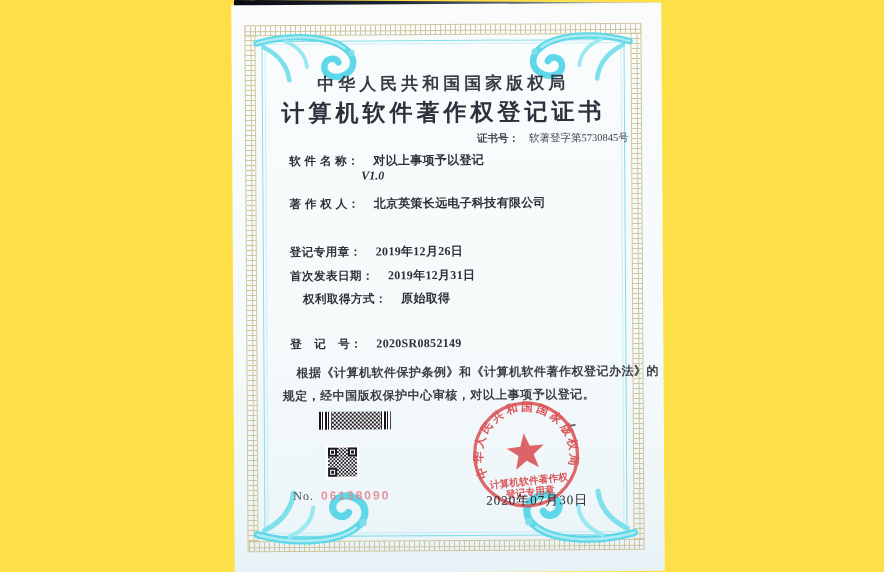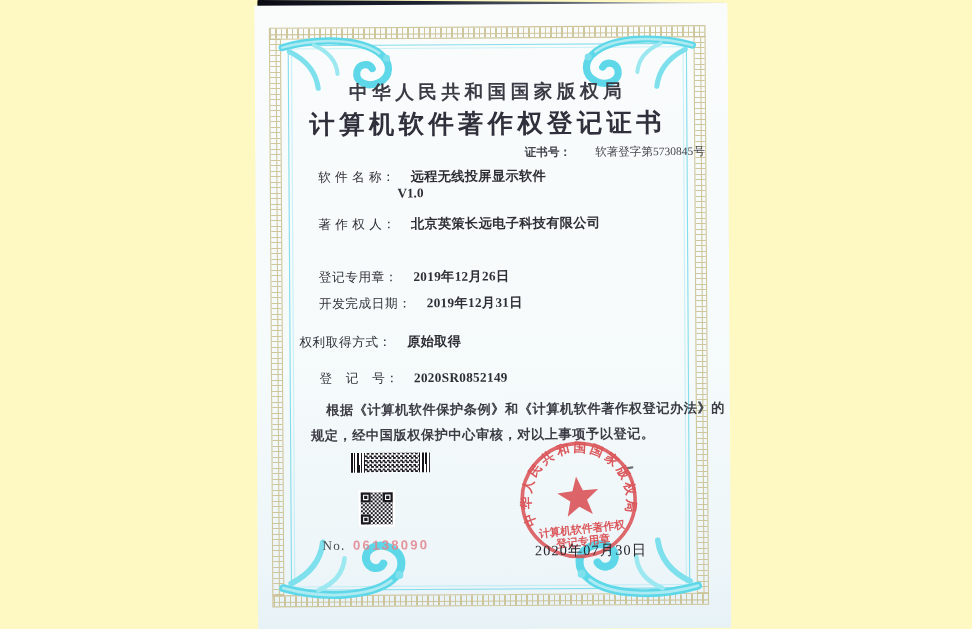--- a/index.html
+++ b/index.html
@@ -5,21 +5,21 @@
   :root{
     --tan:#c9bf8f;
     --cyan:#63d9e8;
     --cyan-light:#aeeaf2;
     --red:#d94a4e;
     --ink:#34353e;
   }
   *{margin:0;padding:0;box-sizing:border-box;}
   body{width:884px;height:572px;background:#ffffff;overflow:hidden;
        font-family:"Liberation Serif","DejaVu Serif",serif;}
-  .page{position:relative;width:884px;height:572px;background:#fef9c3;}
+  .page{position:relative;width:884px;height:572px;background:#fde047;}
 
   
   .scan-bar{position:absolute;left:234px;top:0;width:426px;height:6px;
     background:linear-gradient(90deg,#0b0b14 0%,#1d2230 35%,#5a616b 65%,#aeb3b8 85%,#dfe2e4 100%);
     transform:rotate(0.35deg);transform-origin:left center;border-radius:1px;}
 
   
   .cert{position:absolute;left:233px;top:4px;width:430px;height:568px;
     background:linear-gradient(180deg,#fafcfc 0%,#f5fafb 60%,#eef6f9 88%,#e7f2f7 100%);
     transform:rotate(-0.35deg);transform-origin:center center;}
@@ -50,31 +50,31 @@
   .fl-bl{left:5px;bottom:5px;width:128px;height:58px;transform:scaleY(-1);}
   .fl-br{right:5px;bottom:5px;width:128px;height:58px;transform:scale(-1,-1);}
 
   
   .authority{position:absolute;left:13px;top:68px;width:397px;text-align:center;
     font-size:17px;font-weight:bold;letter-spacing:4px;color:#3a3b45;white-space:nowrap;}
   .title{position:absolute;left:13px;top:93px;width:397px;text-align:center;
     font-size:23px;font-weight:bold;letter-spacing:4px;color:#2f303b;white-space:nowrap;}
   .certno{position:absolute;left:245px;top:128px;font-size:10.5px;color:#44454d;
     font-weight:bold;white-space:nowrap;}
-  .certno .sp{margin-left:22px;font-weight:normal;}
+  .certno .sp{margin-left:10px;font-weight:normal;}
 
   .row{position:absolute;font-size:11.5px;color:#303139;white-space:nowrap;}
-  .row .lbl{font-weight:normal;letter-spacing:.5px;}
+  .row .lbl{font-weight:bold;letter-spacing:.5px;}
   .row .val{margin-left:14px;font-size:12px;font-weight:bold;color:#2e2f36;letter-spacing:.3px;}
   .r1{left:57px;top:148px;}
-  .rv2{left:129px;top:164px;font-size:12px;font-weight:bold;color:#2e2f36;position:absolute;}
+  .rv2{left:129px;top:164px;font-size:12px;font-weight:bold;color:#2e2f36;position:absolute;font-style:italic;}
   .r2{left:57px;top:191px;}
   .r3{left:57px;top:239px;}
   .r4{left:57px;top:263px;}
-  .r5{left:39px;top:286px;margin-top:12px;}
+  .r5{left:70px;top:286px;}
   .r6{left:57px;top:309px;}
   .r7{left:57px;top:332px;}
 
   .st{position:absolute;left:49px;font-size:12px;color:#3b3c44;font-weight:bold;
       letter-spacing:.5px;white-space:nowrap;}
   .st1{top:360px;padding-left:14px;}
   .st2{top:383px;}
 
   
   .barcode{position:absolute;left:85px;top:407px;width:72px;height:18px;background:#fff;}
@@ -153,32 +153,32 @@
     </div>
 
     <div class="authority">中华人民共和国国家版权局</div>
     <div class="title">计算机软件著作权登记证书</div>
 
     <div class="certno">
       <span>证书号：</span><span class="sp">软著登字第5730845号</span>
     </div>
 
     <div class="row r1">
-      <span class="lbl">软 件 名 称：</span><span class="val">远程无线投屏显示软件</span>
+      <span class="lbl">软 件 名 称：</span><span class="val">对以上事项予以登记</span>
     </div>
     <div class="rv2">V1.0</div>
 
     <div class="row r2">
       <span class="lbl">著 作 权 人：</span><span class="val">北京英策长远电子科技有限公司</span>
     </div>
     <div class="row r3">
       <span class="lbl">登记专用章：</span><span class="val">2019年12月26日</span>
     </div>
     <div class="row r4">
-      <span class="lbl">开发完成日期：</span><span class="val">2019年12月31日</span>
+      <span class="lbl">首次发表日期：</span><span class="val">2019年12月31日</span>
     </div>
     <div class="row r5">
       <span class="lbl">权利取得方式：</span><span class="val">原始取得</span>
     </div>
     <div class="row r7">
       <span class="lbl">登　记　号：</span><span class="val">2020SR0852149</span>
     </div>
 
     <div class="st st1">根据《计算机软件保护条例》和《计算机软件著作权登记办法》的</div>
     <div class="st st2">规定，经中国版权保护中心审核，对以上事项予以登记。</div>

